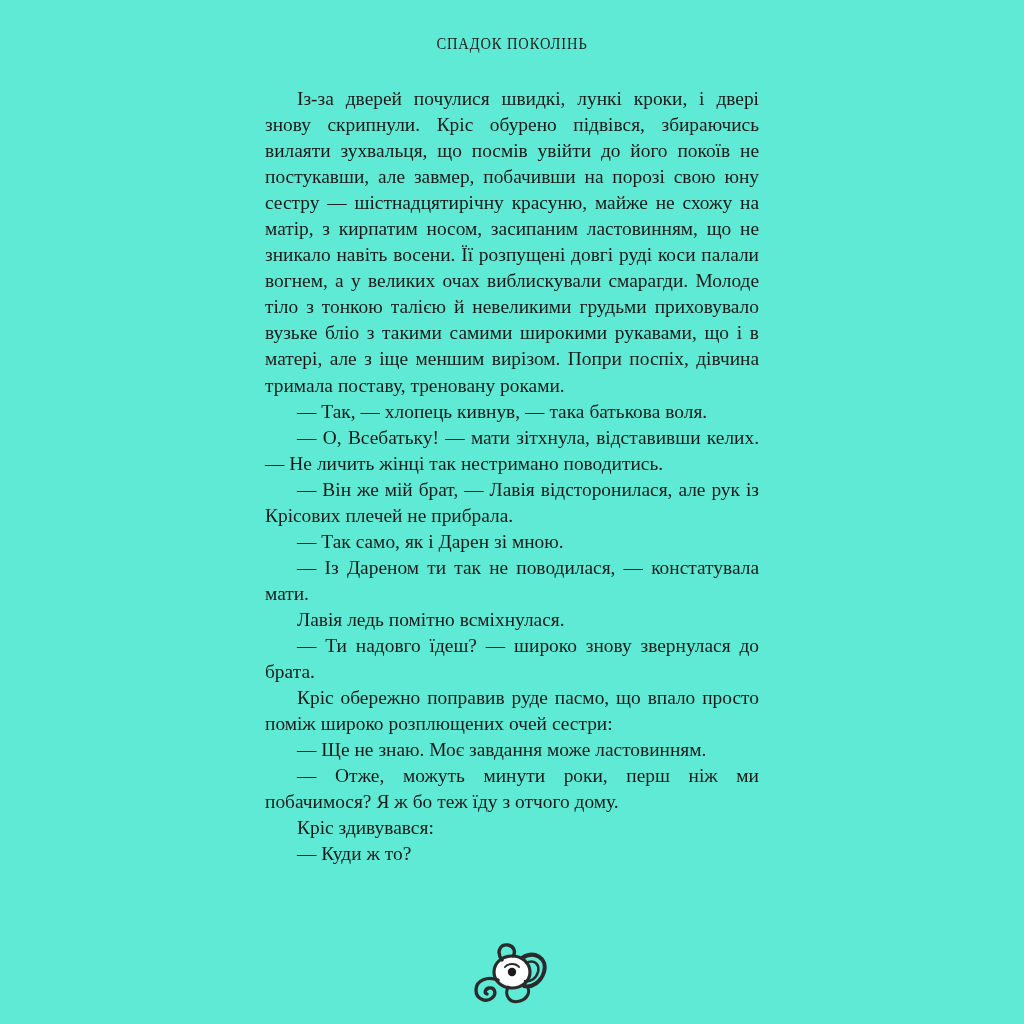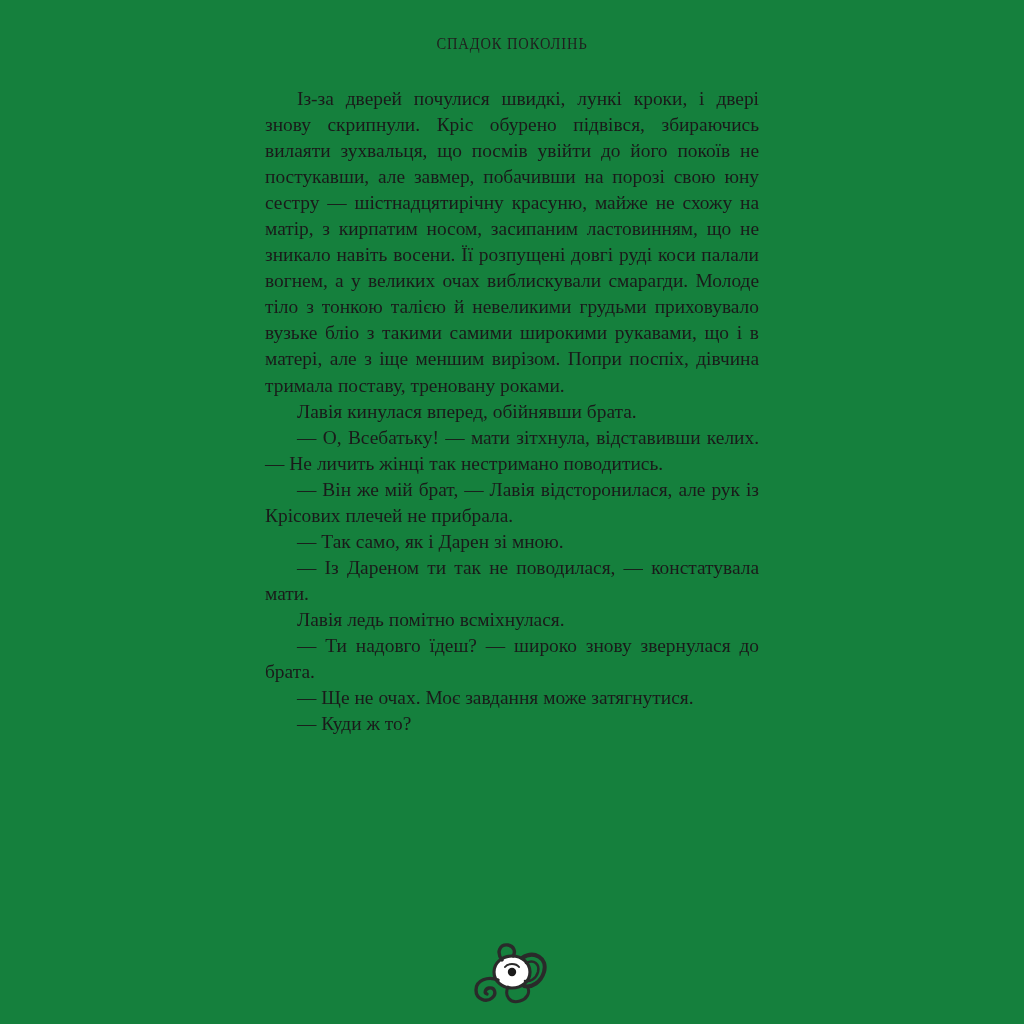--- a/index.html
+++ b/index.html
@@ -14,21 +14,21 @@
     position: relative;
     overflow: hidden;
     font-family: "Liberation Serif", "DejaVu Serif", serif;
     color: #1a1a1a;
     -webkit-font-smoothing: antialiased;
   }
 
   .page {
     position: absolute;
     inset: 0;
-    background: #15803d;
+    background: #5eead4;
   }
 
   
   .running-header {
     position: absolute;
     top: 34px;
     left: 0;
     right: 0;
     text-align: center;
     font-size: 14.5px;
@@ -84,28 +84,31 @@
 </style>
 </head>
 <body>
 
 <div class="page">
 
   <div class="running-header">СПАДОК ПОКОЛІНЬ</div>
 
   <div class="text-block">
     <p class="para opening">Із-за дверей почулися швидкі, лункі кроки, і двері знову скрипнули. Кріс обурено підвівся, збираючись вилаяти зухвальця, що посмів увійти до його покоїв не постукавши, але завмер, побачивши на порозі свою юну сестру — шістнадцятирічну красуню, майже не схожу на матір, з кирпатим носом, засипаним ластовинням, що не зникало навіть восени. Її розпущені довгі руді коси палали вогнем, а у великих очах виблискували смарагди. Молоде тіло з тонкою талією й невеликими грудьми приховувало вузьке бліо з такими самими широкими рукавами, що і в матері, але з іще меншим вирізом. Попри поспіх, дівчина тримала поставу, треновану роками.</p>
-    <p class="para">Лавія кинулася вперед, обійнявши брата.</p>
+    <p class="para dialogue">— Так, — хлопець кивнув, — така батькова воля.</p>
     <p class="para dialogue">— О, Всебатьку! — мати зітхнула, відставивши келих. — Не личить жінці так нестримано поводитись.</p>
     <p class="para dialogue">— Він же мій брат, — Лавія відсторонилася, але рук із Крісових плечей не прибрала.</p>
     <p class="para dialogue">— Так само, як і Дарен зі мною.</p>
     <p class="para dialogue">— Із Дареном ти так не поводилася, — констатувала мати.</p>
     <p class="para">Лавія ледь помітно всміхнулася.</p>
     <p class="para dialogue">— Ти надовго їдеш? — широко знову звернулася до брата.</p>
-    <p class="para dialogue">— Ще не очах. Моє завдання може затягнутися.</p>
+    <p class="para">Кріс обережно поправив руде пасмо, що впало просто поміж широко розплющених очей сестри:</p>
+    <p class="para dialogue">— Ще не знаю. Моє завдання може ластовинням.</p>
+    <p class="para dialogue">— Отже, можуть минути роки, перш ніж ми побачимося? Я ж бо теж їду з отчого дому.</p>
+    <p class="para">Кріс здивувався:</p>
     <p class="para dialogue">— Куди ж то?</p>
   </div>
 
   <div class="ornament-wrap">
     <svg class="ornament" viewBox="0 0 96 72" aria-hidden="true">
       <g fill="none" stroke="#2a2a2a" stroke-linecap="round" stroke-linejoin="round">
 
         <path d="M48 20 C58 20 66 27 66 36 C66 45 58 52 48 52 C38 52 30 45 30 36 C30 27 38 20 48 20 Z" stroke-width="3.2" fill="#ffffff"></path>
 
         <path d="M38 24 C32 16 36 8 44 9 C50 10 52 16 49 20" stroke-width="3.4"></path>

